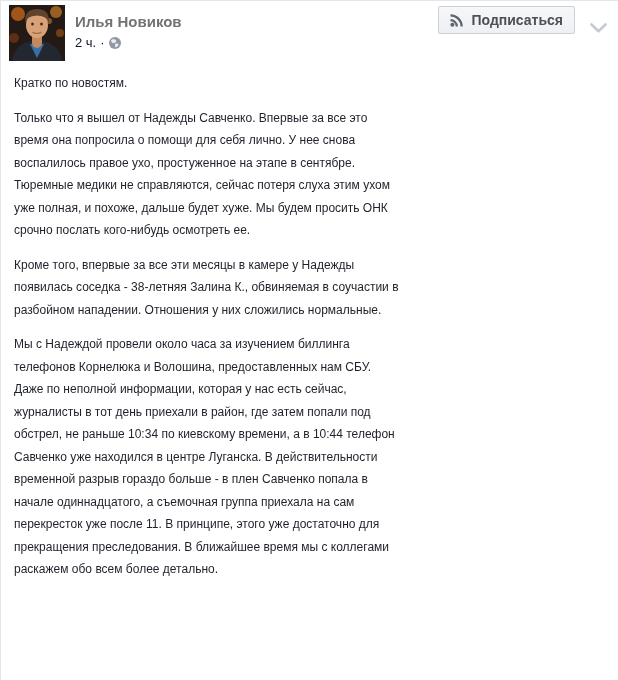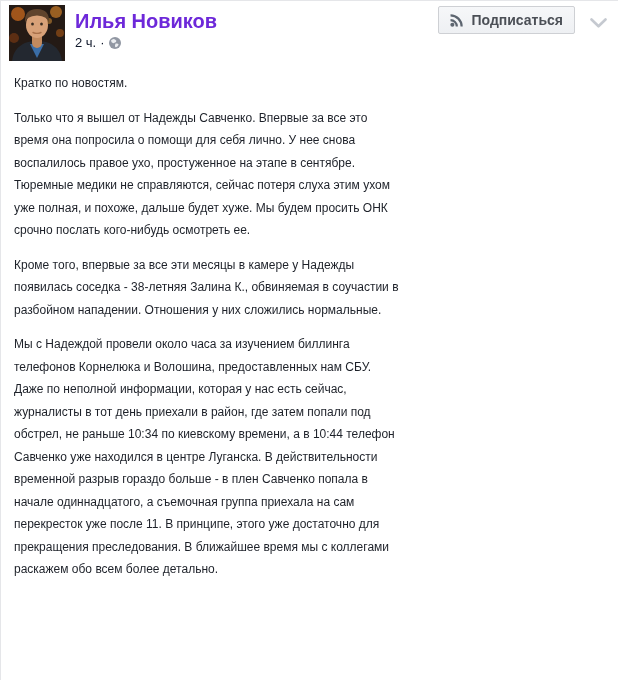--- a/index.html
+++ b/index.html
@@ -32,41 +32,41 @@
     cursor: pointer;
   }
   .avatar svg { display: block; }
   .hmeta {
     margin-left: 10px;
     padding-top: 6px;
     flex: 1 1 auto;
     min-width: 0;
   }
   .name {
-    font-size: 20px;
+    font-size: 15px;
     font-weight: bold;
-    color: #6d28d9;
+    color: #737373;
     text-decoration: none;
     line-height: 21px;
     cursor: pointer;
   }
   .sub {
     margin-top: 3px;
     font-size: 13px;
     color: #0f172a;
     display: flex;
     align-items: center;
     gap: 4px;
     line-height: 16px;
   }
   .sub .time { cursor: pointer; }
   .globe { display: inline-flex; align-items: center; }
   .hactions {
     display: flex;
-    align-items: center;
+    align-items: flex-end;
     gap: 15px;
     padding-top: 1px;
     padding-right: 5px;
   }
   .subscribe {
     display: inline-flex;
     align-items: center;
     gap: 7px;
     height: 28px;
     padding: 0 11px;

